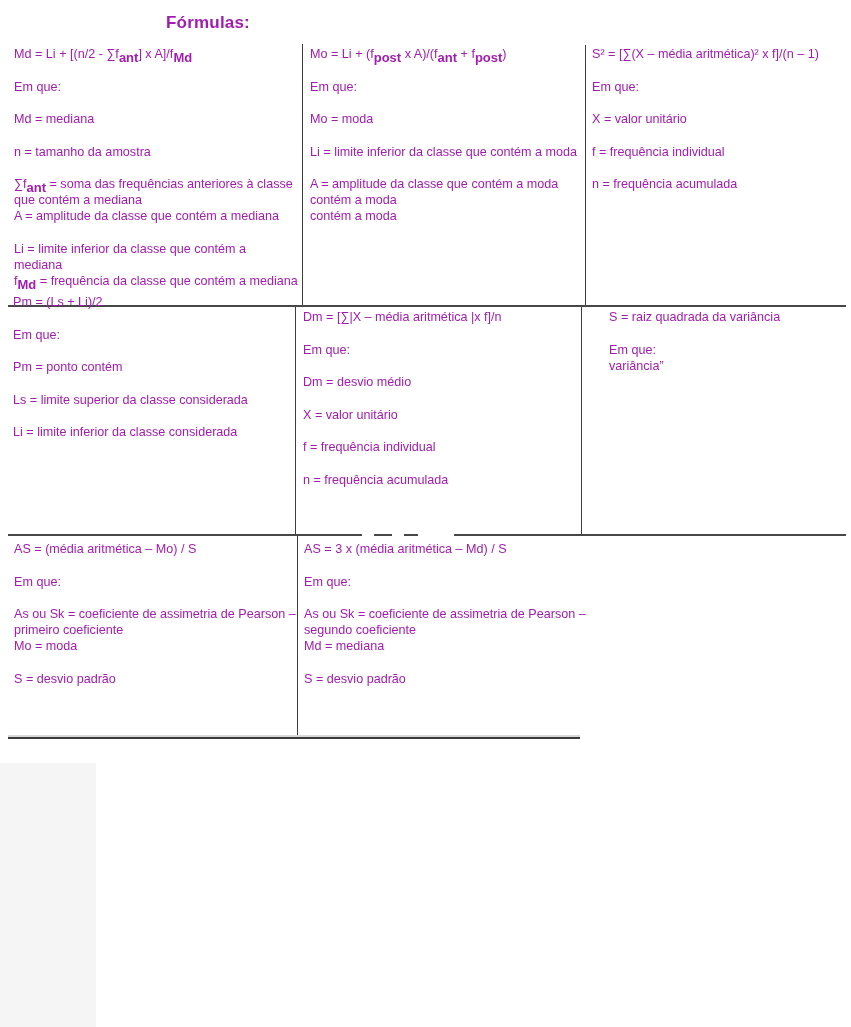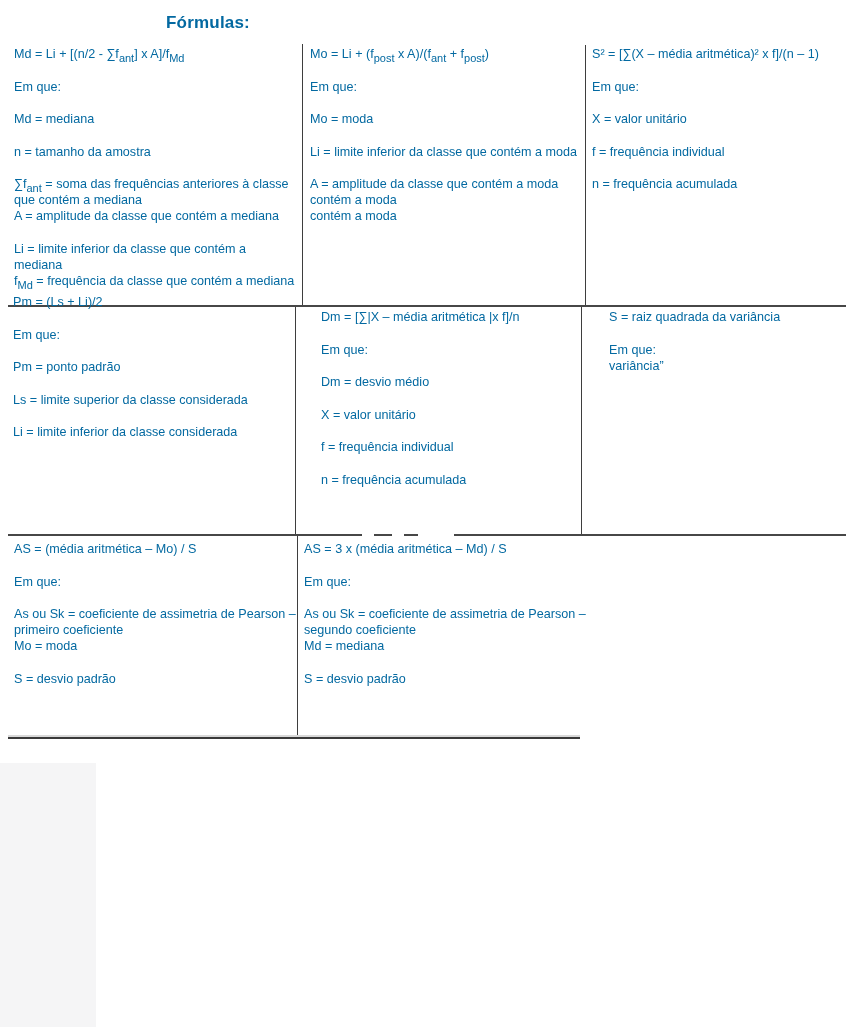--- a/index.html
+++ b/index.html
@@ -1,22 +1,22 @@
 <!DOCTYPE html>
 <html><head>
 <meta charset="utf-8">
 <style>
   html,body{margin:0;padding:0;background:#ffffff;}
   .page{position:relative;width:851px;height:1027px;background:#ffffff;overflow:hidden;
-        font-family:"Liberation Sans",sans-serif;color:#0369a1;}
+        font-family:"Liberation Sans",sans-serif;color:#a21caf;}
   .title{position:absolute;left:166px;top:13px;font-size:17px;font-weight:bold;letter-spacing:.2px;}
   .cell{position:absolute;font-size:12.6px;line-height:16px;}
   .line{white-space:nowrap;margin:0;}
   .gap{margin-top:16.5px;}
-  sub{font-size:11px;line-height:0;}
+  sub{font-size:13px;line-height:0;font-weight:bold;}
   .vline{position:absolute;width:1px;background:#3e3e3e;}
   .hline{position:absolute;height:2px;background:#474747;}
   .hline-heavy{position:absolute;height:2px;background:#3a3a3a;box-shadow:0 -2px 0 #d9d9d9;}
   .linegap{position:absolute;height:3px;background:#ffffff;}
   .gray-block{position:absolute;left:0;top:763px;width:96px;height:264px;background:#f5f5f6;}
 </style>
 </head>
 <body>
 
 <div class="page">
@@ -62,26 +62,26 @@
     <div class="line">S² = [∑(X – média aritmética)² x f]/(n – 1)</div>
     <div class="line gap">Em que:</div>
     <div class="line gap">X = valor unitário</div>
     <div class="line gap">f = frequência individual</div>
     <div class="line gap">n = frequência acumulada</div>
   </div>
 
   <div class="cell" style="left:13px;top:294px;width:278px;">
     <div class="line">Pm = (Ls + Li)/2</div>
     <div class="line gap">Em que:</div>
-    <div class="line gap">Pm = ponto padrão</div>
+    <div class="line gap">Pm = ponto contém</div>
     <div class="line gap">Ls = limite superior da classe considerada</div>
     <div class="line gap">Li = limite inferior da classe considerada</div>
   </div>
 
-  <div class="cell" style="left:303px;top:309px;width:272px;margin-left:18px;">
+  <div class="cell" style="left:303px;top:309px;width:272px;">
     <div class="line">Dm = [∑|X – média aritmética |x f]/n</div>
     <div class="line gap">Em que:</div>
     <div class="line gap">Dm = desvio médio</div>
     <div class="line gap">X = valor unitário</div>
     <div class="line gap">f = frequência individual</div>
     <div class="line gap">n = frequência acumulada</div>
   </div>
 
   <div class="cell" style="left:589px;top:309px;width:255px;margin-left:20px;">
     <div class="line">S = raiz quadrada da variância</div>

